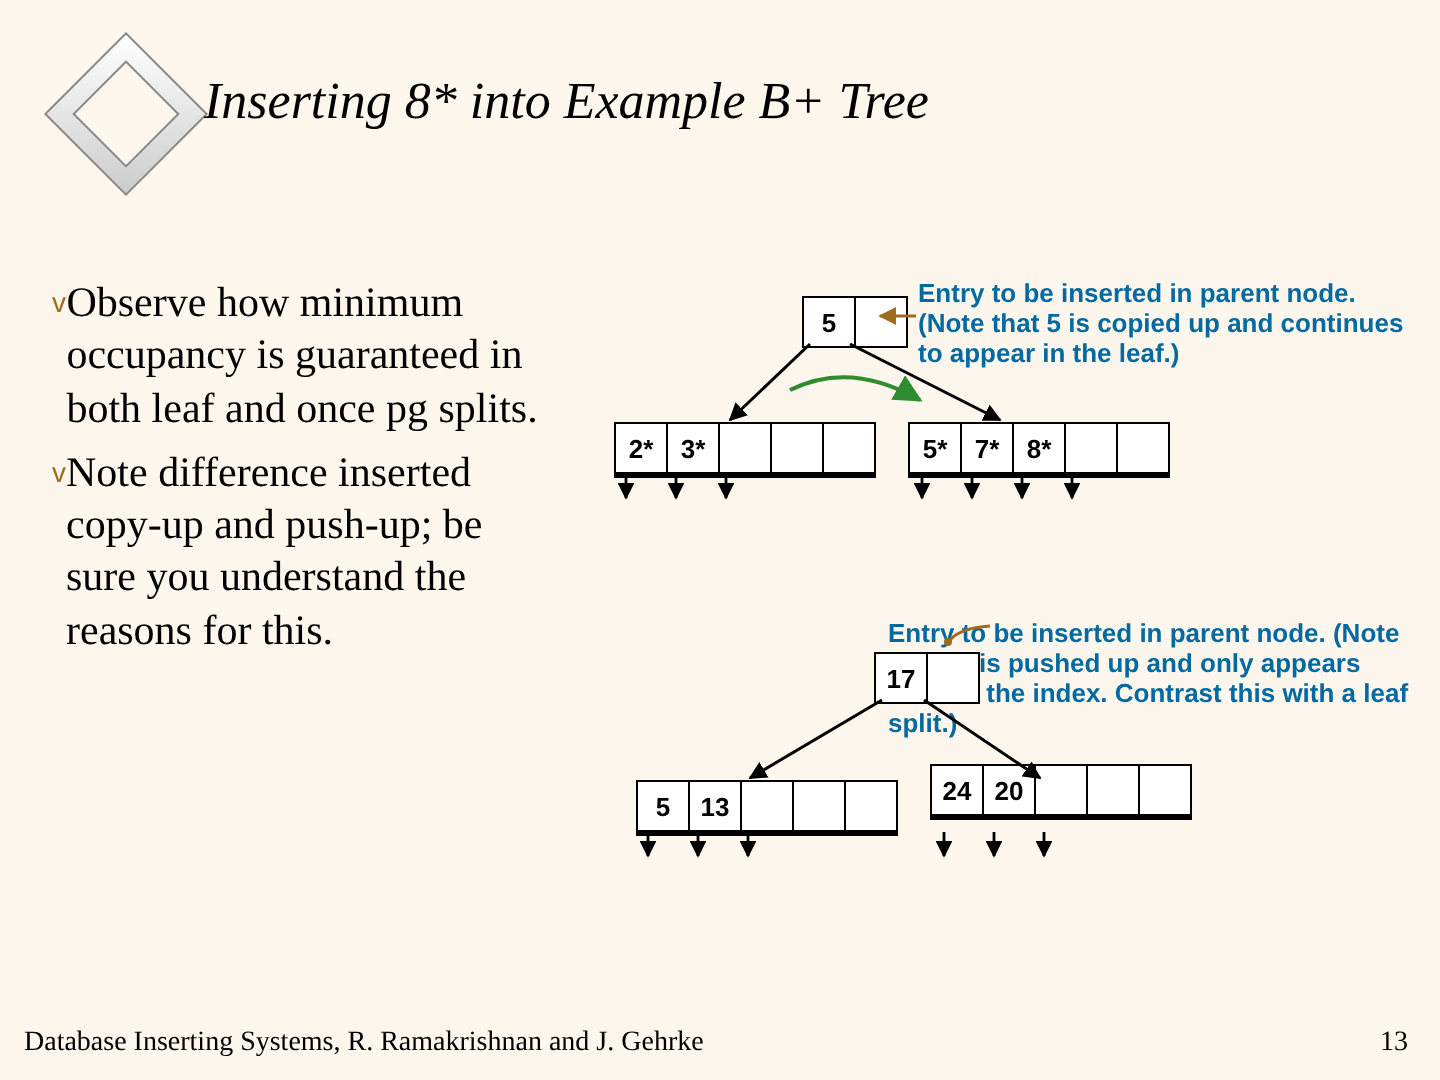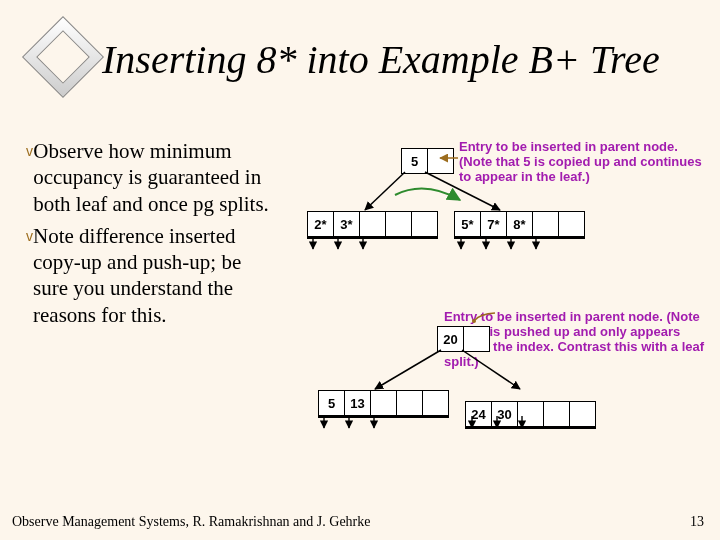--- a/index.html
+++ b/index.html
@@ -1,24 +1,24 @@
 <!DOCTYPE html>
 <html><head>
 <meta charset="utf-8">
 <style>
   body{margin:0;padding:0;background:#fdf6ec;font-family:"Times New Roman",serif;width:720px;height:540px;overflow:hidden;position:relative}
-  .title{font-size:40px;font-style:italic;position:absolute;top:36px;left:102px;color:#000}
+  .title{font-size:26px;font-style:italic;position:absolute;top:36px;left:102px;color:#000}
   .diamond{position:absolute;top:28px;left:34px;width:56px;height:56px}
   .diamond .outer{position:absolute;top:0;left:0;width:56px;height:56px;transform:rotate(45deg);border:1px solid #888;background:linear-gradient(135deg,#fff,#ccc)}
   .diamond .inner{position:absolute;top:10px;left:10px;width:36px;height:36px;transform:rotate(45deg);border:1px solid #888;background:#fdf6ec}
   .bullets{position:absolute;top:138px;left:26px;width:250px;font-size:21px;line-height:1.25}
   .bullets .row{display:flex;margin-bottom:6px}
   .bullets .row .mk{font-family:Arial,sans-serif;font-size:14px;color:#9c6d1e;width:20px;padding-top:5px}
   .bullets .it{}
-  .note{position:absolute;font:bold 13px Arial,sans-serif;color:#a21caf;line-height:1.15}
+  .note{position:absolute;font:bold 13px Arial,sans-serif;color:#0369a1;line-height:1.15}
   .note1{top:140px;left:459px;width:250px}
   .note2{top:310px;left:444px;width:270px}
   .node{position:absolute;display:flex;background:#fff}
   .cell{border:1px solid #000;width:25px;height:24px;display:flex;align-items:center;justify-content:center;font:bold 13px Arial,sans-serif;margin-left:-1px}
   .cell:first-child{margin-left:0}
   .leaf .cell{border-bottom:3px solid #000}
   .footer-l{position:absolute;bottom:10px;left:12px;font-size:14px}
   .footer-r{position:absolute;bottom:10px;right:16px;font-size:14px}
   svg.overlay{position:absolute;top:0;left:0;pointer-events:none}
 </style>
@@ -61,34 +61,34 @@
 </div>
 <div class="node leaf" style="top:211px;left:454px">
   <div class="cell">5*</div>
   <div class="cell">7*</div>
   <div class="cell">8*</div>
   <div class="cell"></div>
   <div class="cell"></div>
 </div>
 
 <div class="node" style="top:326px;left:437px">
-  <div class="cell">20</div>
+  <div class="cell">17</div>
   <div class="cell"></div>
 </div>
 
 <div class="node leaf" style="top:390px;left:318px">
   <div class="cell">5</div>
   <div class="cell">13</div>
   <div class="cell"></div>
   <div class="cell"></div>
   <div class="cell"></div>
 </div>
-<div class="node leaf" style="top:401px;left:465px">
+<div class="node leaf" style="top:382px;left:465px">
   <div class="cell">24</div>
-  <div class="cell">30</div>
+  <div class="cell">20</div>
   <div class="cell"></div>
   <div class="cell"></div>
   <div class="cell"></div>
 </div>
 
 <svg class="overlay" width="720" height="540">
   <defs>
     <marker id="ah" viewBox="0 0 10 10" refX="9" refY="5" markerWidth="6" markerHeight="6" orient="auto">
         <path d="M0 0 L10 5 L0 10 z" fill="#000"></path>
       </marker>
@@ -126,14 +126,14 @@
   <g stroke="#000" stroke-width="1.4">
     <line x1="324" y1="416" x2="324" y2="428" marker-end="url(#ah)"></line>
     <line x1="349" y1="416" x2="349" y2="428" marker-end="url(#ah)"></line>
     <line x1="374" y1="416" x2="374" y2="428" marker-end="url(#ah)"></line>
     <line x1="472" y1="416" x2="472" y2="428" marker-end="url(#ah)"></line>
     <line x1="497" y1="416" x2="497" y2="428" marker-end="url(#ah)"></line>
     <line x1="522" y1="416" x2="522" y2="428" marker-end="url(#ah)"></line>
   </g>
 </svg>
 
-<div class="footer-l">Observe Management Systems, R. Ramakrishnan and J. Gehrke</div>
+<div class="footer-l">Database Inserting Systems, R. Ramakrishnan and J. Gehrke</div>
 <div class="footer-r">13</div>
 
 </body></html>

